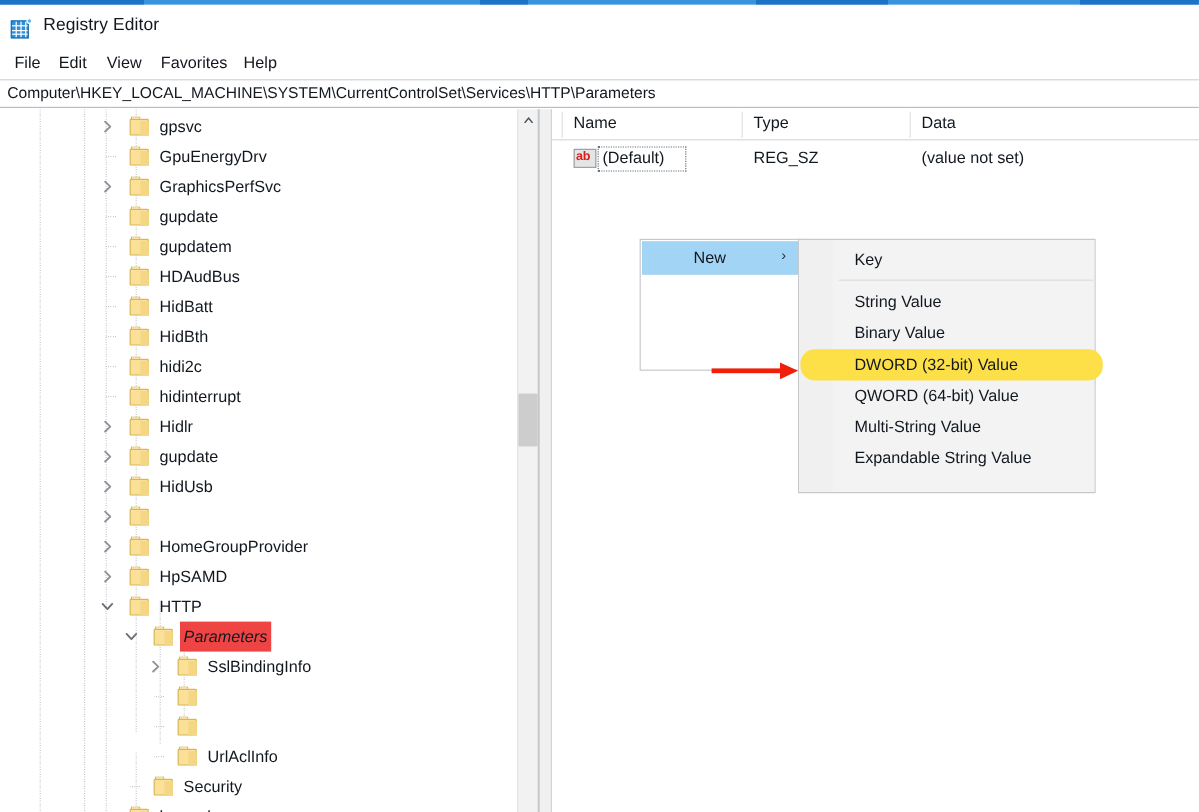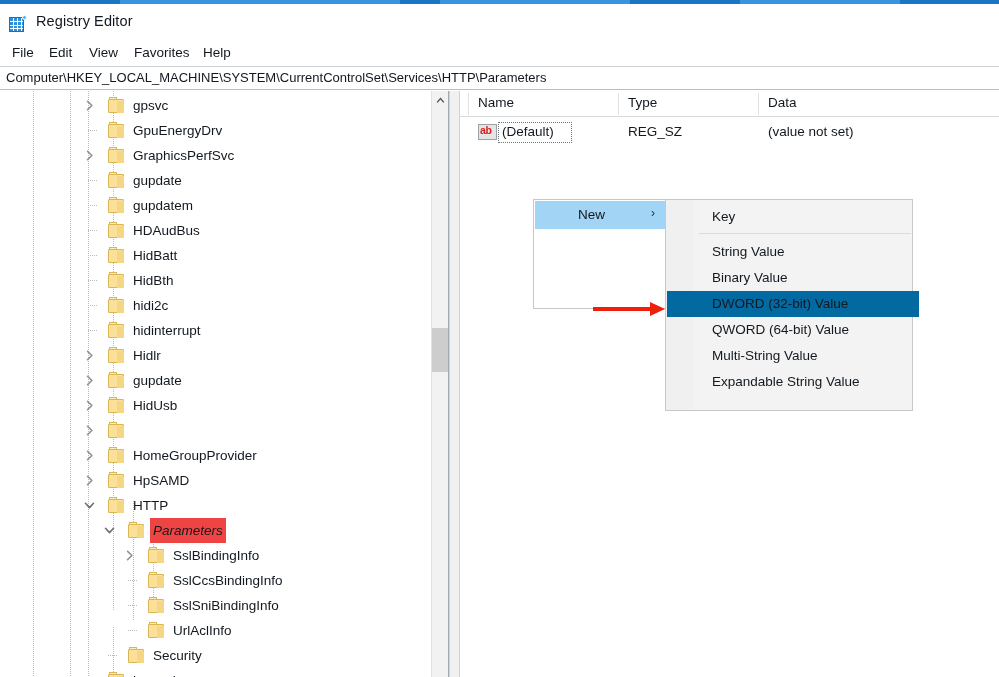--- a/index.html
+++ b/index.html
@@ -86,21 +86,21 @@
   .ctx-parent .hl{position:absolute;background:#a2d4f5;}
   .ctx-parent .txt{position:absolute;font-size:13.5px;color:#12181f;}
   .ctx-parent .arr{position:absolute;font-size:12px;color:#2a2f34;}
 
   .ctx-sub{position:absolute;background:#f3f3f3;border:1px solid #c6c9cc;box-sizing:border-box;}
   .ctx-sub .gutter{position:absolute;left:0;top:0;width:28px;height:100%;background:#f0f0f0;}
   .ctx-sub .panel{position:absolute;left:0;top:0;width:100%;height:100%;background:#f3f3f3;}
   .mi{position:absolute;left:1px;height:26px;line-height:26px;font-size:13.5px;color:#12181f;
      white-space:nowrap;}
   .mi .mtext{position:absolute;left:45px;top:0;}
-  .mi.hi{background:#0369a1;}
+  .mi.hi{background:#fde047;border-radius:12px;}
   .msep{position:absolute;height:1px;background:#dcdcdc;}
 
   
   .redarrow{position:absolute;}
   .redarrow .shaft{position:absolute;left:0;top:0;height:4px;background:#f01f0c;}
   .redarrow .head{position:absolute;top:-5px;width:0;height:0;
      border-top:7px solid transparent;border-bottom:7px solid transparent;border-left:15px solid #f01f0c;}
 </style>
 </head>
 <body>
@@ -366,30 +366,28 @@
           </div>
           <div class="label" style="left: 170px;">SslBindingInfo</div>
         </div>
         <div class="row" style="top: 477px; width: 432px;">
           <div class="tick" style="left: 128px; top: 12px; width: 9px;"></div>
           <div class="folder" style="left: 148px;">
             <div class="flap"></div>
             <div class="body"></div>
             <div class="shade"></div>
           </div>
-          <div class="label" style="left: 170px;">SslCcsBindingInfo</div>
         </div>
         <div class="row" style="top: 502px; width: 432px;">
           <div class="tick" style="left: 128px; top: 12px; width: 9px;"></div>
           <div class="folder" style="left: 148px;">
             <div class="flap"></div>
             <div class="body"></div>
             <div class="shade"></div>
           </div>
-          <div class="label" style="left: 170px;">SslSniBindingInfo</div>
         </div>
         <div class="row" style="top: 527px; width: 432px;">
           <div class="tick" style="left: 128px; top: 12px; width: 9px;"></div>
           <div class="folder" style="left: 148px;">
             <div class="flap"></div>
             <div class="body"></div>
             <div class="shade"></div>
           </div>
           <div class="label" style="left: 170px;">UrlAclInfo</div>
         </div>

